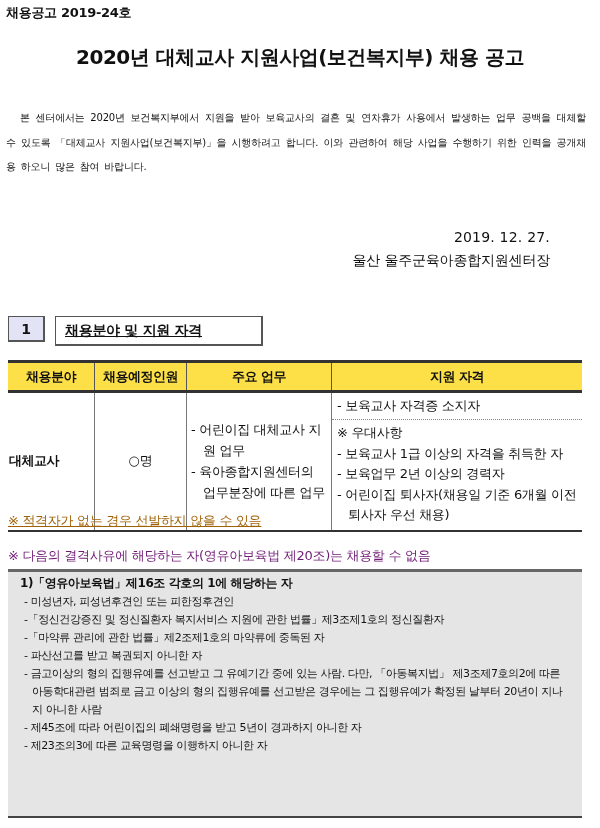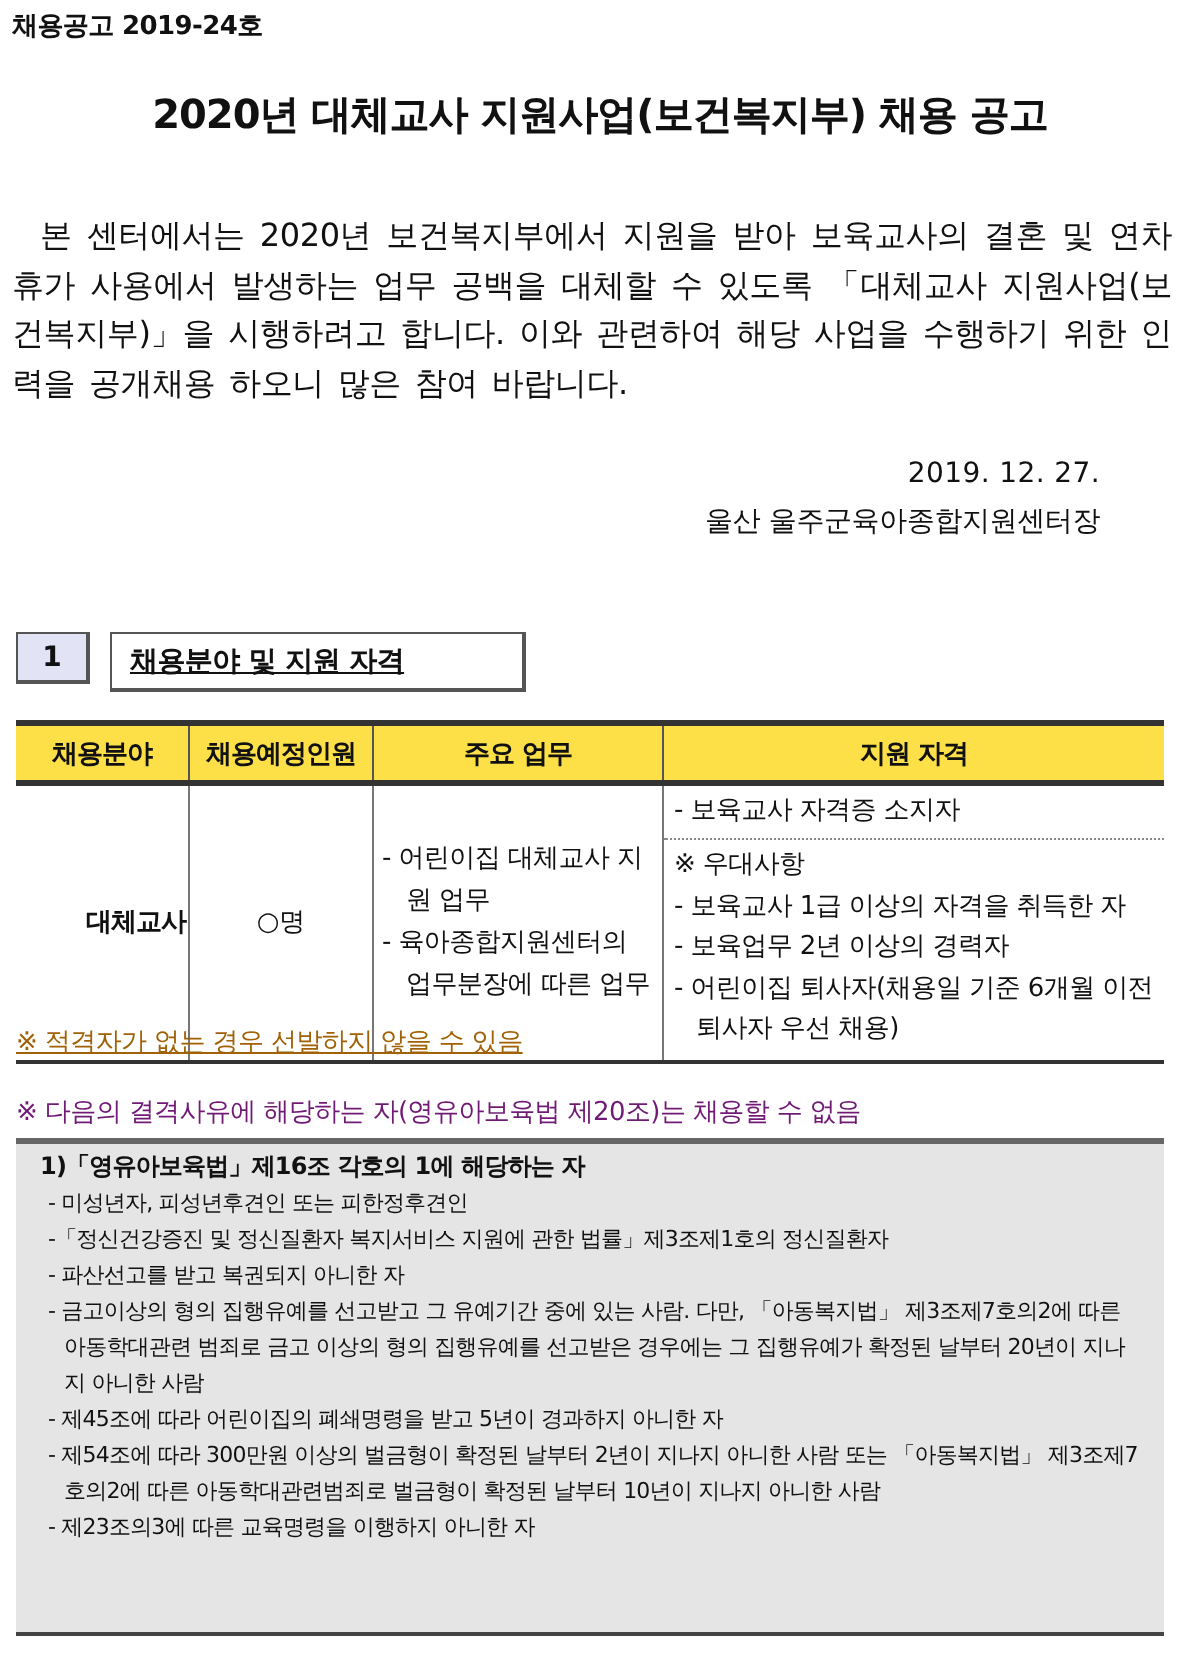--- a/index.html
+++ b/index.html
@@ -1,31 +1,31 @@
 <!DOCTYPE html>
 <html><head>
 <meta charset="utf-8">
 <style>
   html, body { margin:0; padding:0; background:#ffffff; }
   body { width:600px; height:828px; position:relative; overflow:hidden;
          font-family:"DejaVu Sans","Liberation Sans",sans-serif; color:#111; }
   .notice-no { position:absolute; left:6px; top:4px; font-size:13px; font-weight:bold; letter-spacing:-0.3px; }
   .title { position:absolute; left:0; width:600px; top:44px; text-align:center; font-size:20px; font-weight:bold; letter-spacing:-0.5px; }
-  .intro { position:absolute; left:6px; top:106px; width:580px; font-size:16px; line-height:24.5px; text-align:justify; letter-spacing:-0.2px; word-spacing:2px; }
+  .intro { position:absolute; left:6px; top:106px; width:580px; font-size:10px; line-height:24.5px; text-align:justify; letter-spacing:-0.2px; word-spacing:2px; }
   .intro .indent { display:inline-block; width:14px; }
   .date { position:absolute; right:50px; top:229px; font-size:14px; letter-spacing:0.2px; }
   .signer { position:absolute; right:50px; top:252px; font-size:14px; letter-spacing:-0.2px; }
   .sec-num { position:absolute; left:8px; top:316px; width:37px; height:26px; background:#e2e4f6; border:1px solid #555; border-bottom-width:2px; border-right-width:2px; box-sizing:border-box; font-size:14px; font-weight:bold; display:flex; align-items:center; justify-content:center; }
   .sec-title { position:absolute; left:55px; top:316px; width:208px; height:30px; border:1px solid #555; border-bottom-width:2px; border-right-width:2px; box-sizing:border-box; font-size:14px; font-weight:bold; padding-left:9px; display:flex; align-items:center; letter-spacing:-0.3px;text-decoration:underline; }
   table.recruit { position:absolute; left:8px; top:360px; width:574px; border-collapse:collapse; font-size:13px; }
   table.recruit th { background:#fde047; font-weight:bold; height:25px; border-top:3px solid #333; border-bottom:3px solid #333; border-left:1px solid #555; font-size:13px; letter-spacing:-0.5px; }
   table.recruit th:first-child { border-left:none; }
   table.recruit td { border-left:1px solid #777; vertical-align:middle; border-bottom:2px solid #333; }
   table.recruit td:first-child { border-left:none; }
-  .c-field { width:84px; text-align:right; font-weight:bold; letter-spacing:-0.5px; }
+  .c-field { width:84px; text-align:left; font-weight:bold; letter-spacing:-0.5px; }
   .c-count { width:89px; text-align:center; }
   .c-duty { width:140px; padding:0 2px 0 2px; line-height:21px; font-size:13px; letter-spacing:-0.3px; }
   .c-qual { padding:0; font-size:13px; letter-spacing:-0.3px; }
   .duty-item { padding-left:14px; text-indent:-12px; }
   .qual-top { padding:3px 5px 4px 5px; border-bottom:1px dotted #888; line-height:19px; }
   .qual-bottom { padding:3px 5px 4px 5px; line-height:20.5px; }
   .qual-bottom .item { padding-left:11px; text-indent:-11px; }
   .note1 { position:absolute; left:8px; top:512px; font-size:13px; letter-spacing:-0.3px; color:#a16207;text-decoration:underline; }
   .note2 { position:absolute; left:8px; top:547px; font-size:13px; letter-spacing:-0.3px; color:#701a75; }
   .disq-box { position:absolute; left:8px; top:569px; width:574px; height:249px; background:#e5e5e5; border-top:3px solid #666; border-bottom:2px solid #444; box-sizing:border-box; padding:2px 10px 0 12px; font-size:11px; letter-spacing:-0.4px; }
@@ -76,19 +76,19 @@
   </tbody>
 </table>
 
 <div class="note1">※ 적격자가 없는 경우 선발하지 않을 수 있음</div>
 <div class="note2">※ 다음의 결격사유에 해당하는 자(영유아보육법 제20조)는 채용할 수 없음</div>
 
 <div class="disq-box">
   <div class="disq-head">1)「영유아보육법」제16조 각호의 1에 해당하는 자</div>
   <div class="disq-item">- 미성년자, 피성년후견인 또는 피한정후견인</div>
   <div class="disq-item">-「정신건강증진 및 정신질환자 복지서비스 지원에 관한 법률」제3조제1호의 정신질환자</div>
+  <div class="disq-item">-「마약류 관리에 관한 법률」제2조제1호의 마약류에 중독된 자</div>
   <div class="disq-item">- 파산선고를 받고 복권되지 아니한 자</div>
   <div class="disq-item">- 금고이상의 형의 집행유예를 선고받고 그 유예기간 중에 있는 사람. 다만, 「아동복지법」 제3조제7호의2에 따른 아동학대관련 범죄로 금고 이상의 형의 집행유예를 선고받은 경우에는 그 집행유예가 확정된 날부터 20년이 지나지 아니한 사람</div>
   <div class="disq-item">- 제45조에 따라 어린이집의 폐쇄명령을 받고 5년이 경과하지 아니한 자</div>
-  <div class="disq-item">- 제54조에 따라 300만원 이상의 벌금형이 확정된 날부터 2년이 지나지 아니한 사람 또는 「아동복지법」 제3조제7호의2에 따른 아동학대관련범죄로 벌금형이 확정된 날부터 10년이 지나지 아니한 사람</div>
   <div class="disq-item">- 제23조의3에 따른 교육명령을 이행하지 아니한 자</div>
 
 </div>
 
 </body></html>

